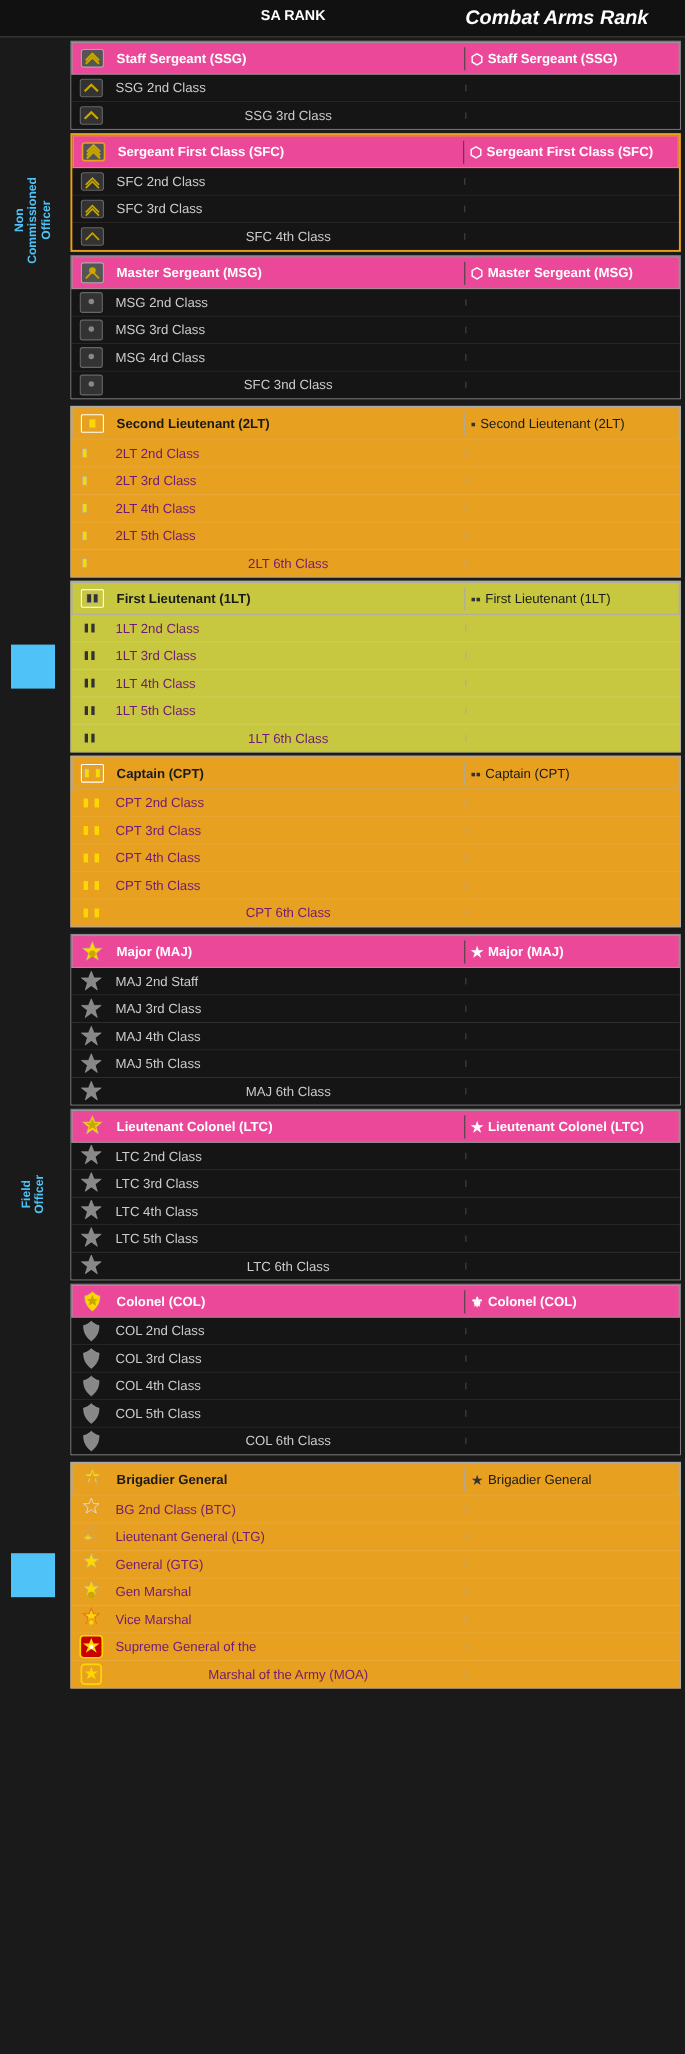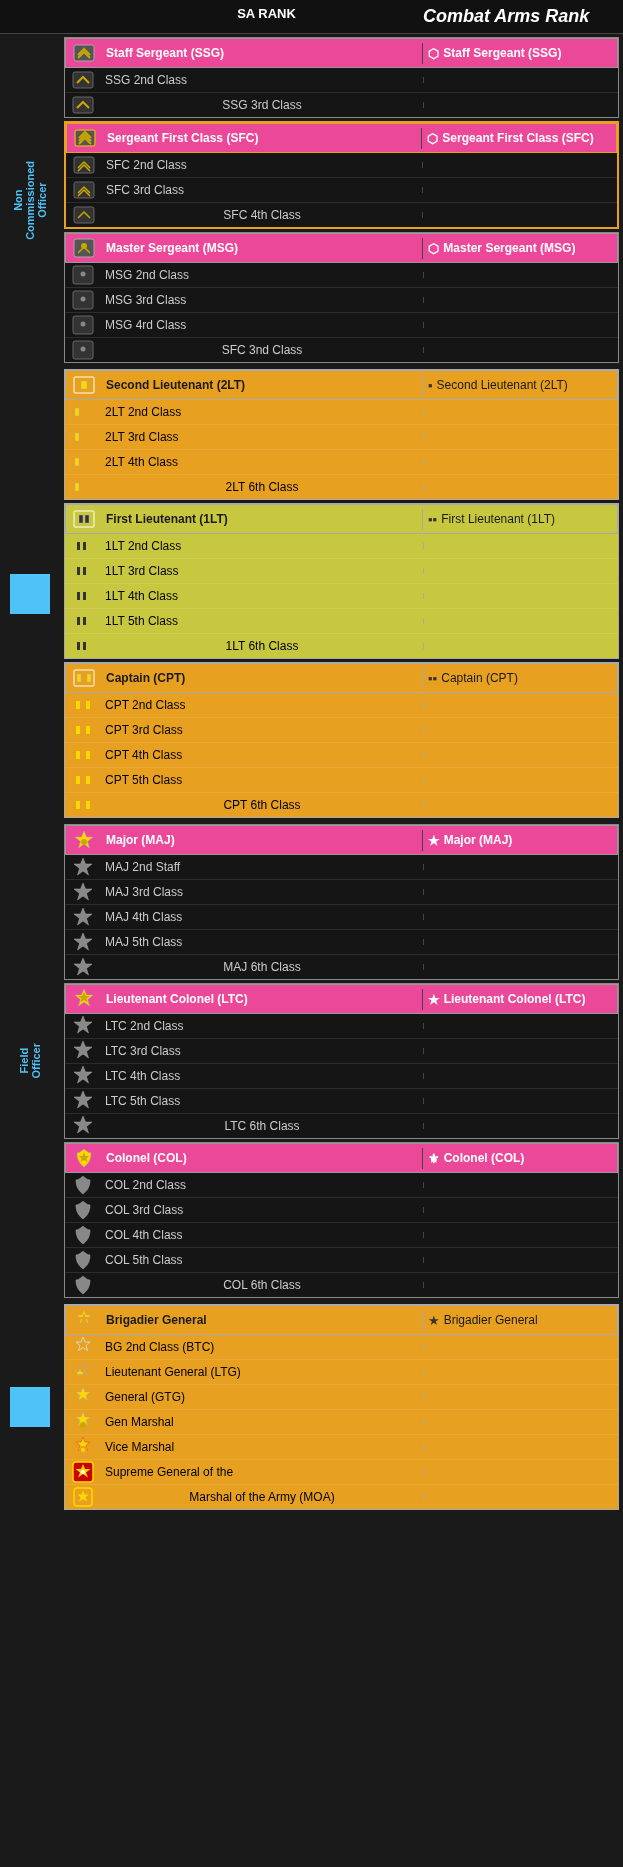--- a/index.html
+++ b/index.html
@@ -109,21 +109,21 @@
       display: flex; align-items: center; justify-content: center;
       flex-shrink: 0;
     }
     .name-col {
       flex: 1;
       padding: 3px 4px;
       font-size: 12px;
       color: #ccc;
     }
     .name-col-primary { color: #fff; font-weight: bold; font-size: 12px; }
-    .name-col-dark { color: #000000; font-size: 12px; }
+    .name-col-dark { color: #701a75; font-size: 12px; }
     .name-col-dark-primary { color: #1a1a1a; font-weight: bold; font-size: 12px; }
 
     .combat-col {
       width: 195px;
       display: flex;
       align-items: center;
       padding: 3px 5px;
       border-left: 1px solid #444;
       font-size: 12px;
       color: #ccc;
@@ -345,20 +345,29 @@
           </div>
           <div class="name-col name-col-dark">2LT 4th Class</div>
           <div class="combat-col" style="border-color:#aaa;"></div>
         </div>
         <div class="inner-row sub-row-orange">
           <div class="icon-col">
             <svg class="svg-icon" viewBox="0 0 24 24">
                 <rect x="4" y="8" width="4" height="8" fill="#ffd700" stroke="#aaa" stroke-width="0.5"></rect>
               </svg>
           </div>
+          <div class="name-col name-col-dark">2LT 5th Class</div>
+          <div class="combat-col" style="border-color:#aaa;"></div>
+        </div>
+        <div class="inner-row sub-row-orange">
+          <div class="icon-col">
+            <svg class="svg-icon" viewBox="0 0 24 24">
+                <rect x="4" y="8" width="4" height="8" fill="#ffd700" stroke="#aaa" stroke-width="0.5"></rect>
+              </svg>
+          </div>
           <div class="name-col name-col-dark">2LT 6th Class</div>
           <div class="combat-col" style="border-color:#aaa;"></div>
         </div>
       </div>
 
       <div class="rank-group-box" style="background:#c8c840; border-color:#aaa;">
         <div class="inner-row primary-row-yg">
           <div class="icon-col">
             <svg class="svg-icon" viewBox="0 0 24 24">
               <rect x="2" y="4" width="20" height="16" rx="1" fill="#c8c840" stroke="#fff" stroke-width="1"></rect>

